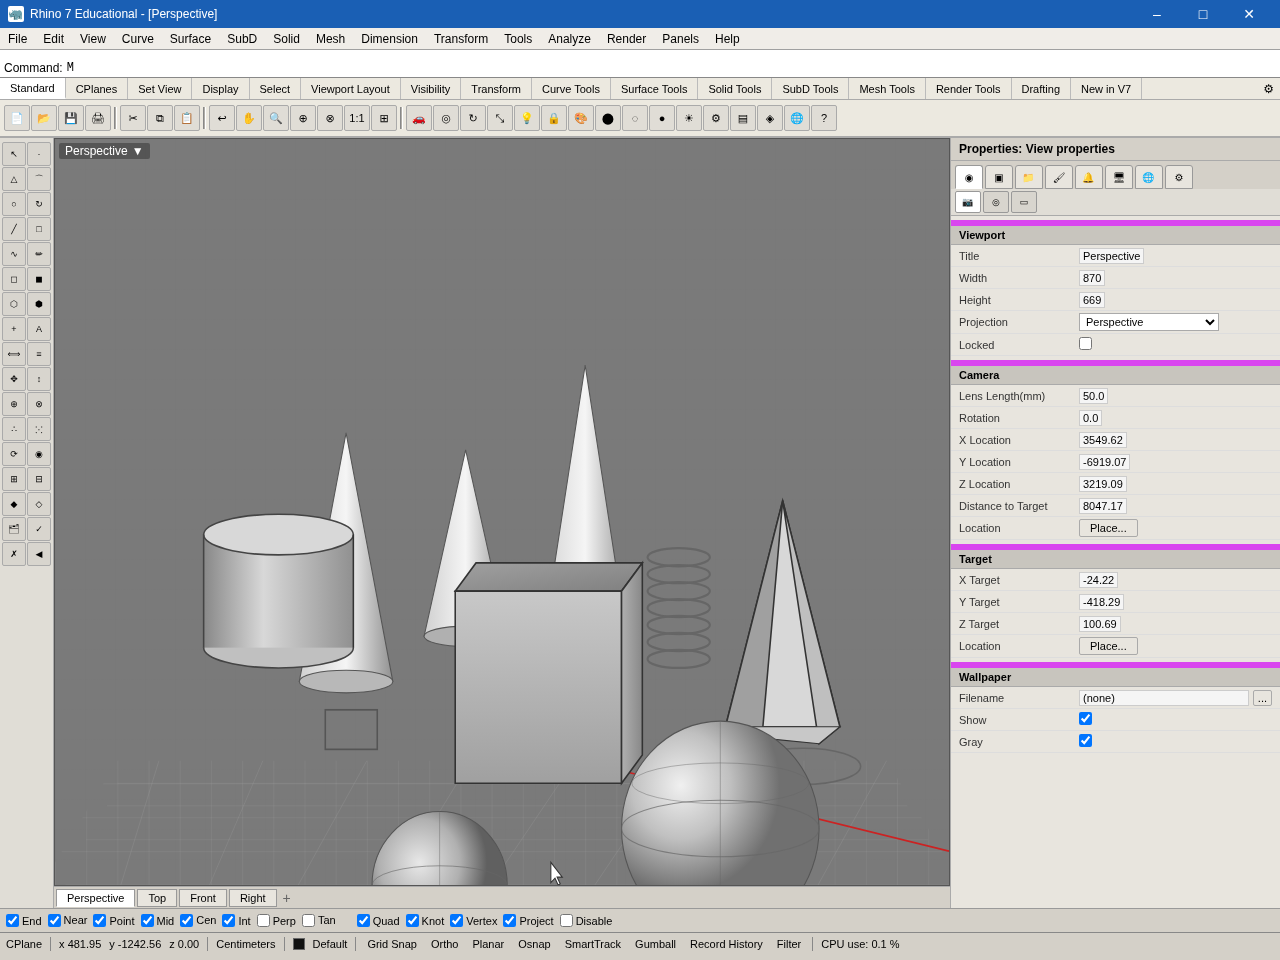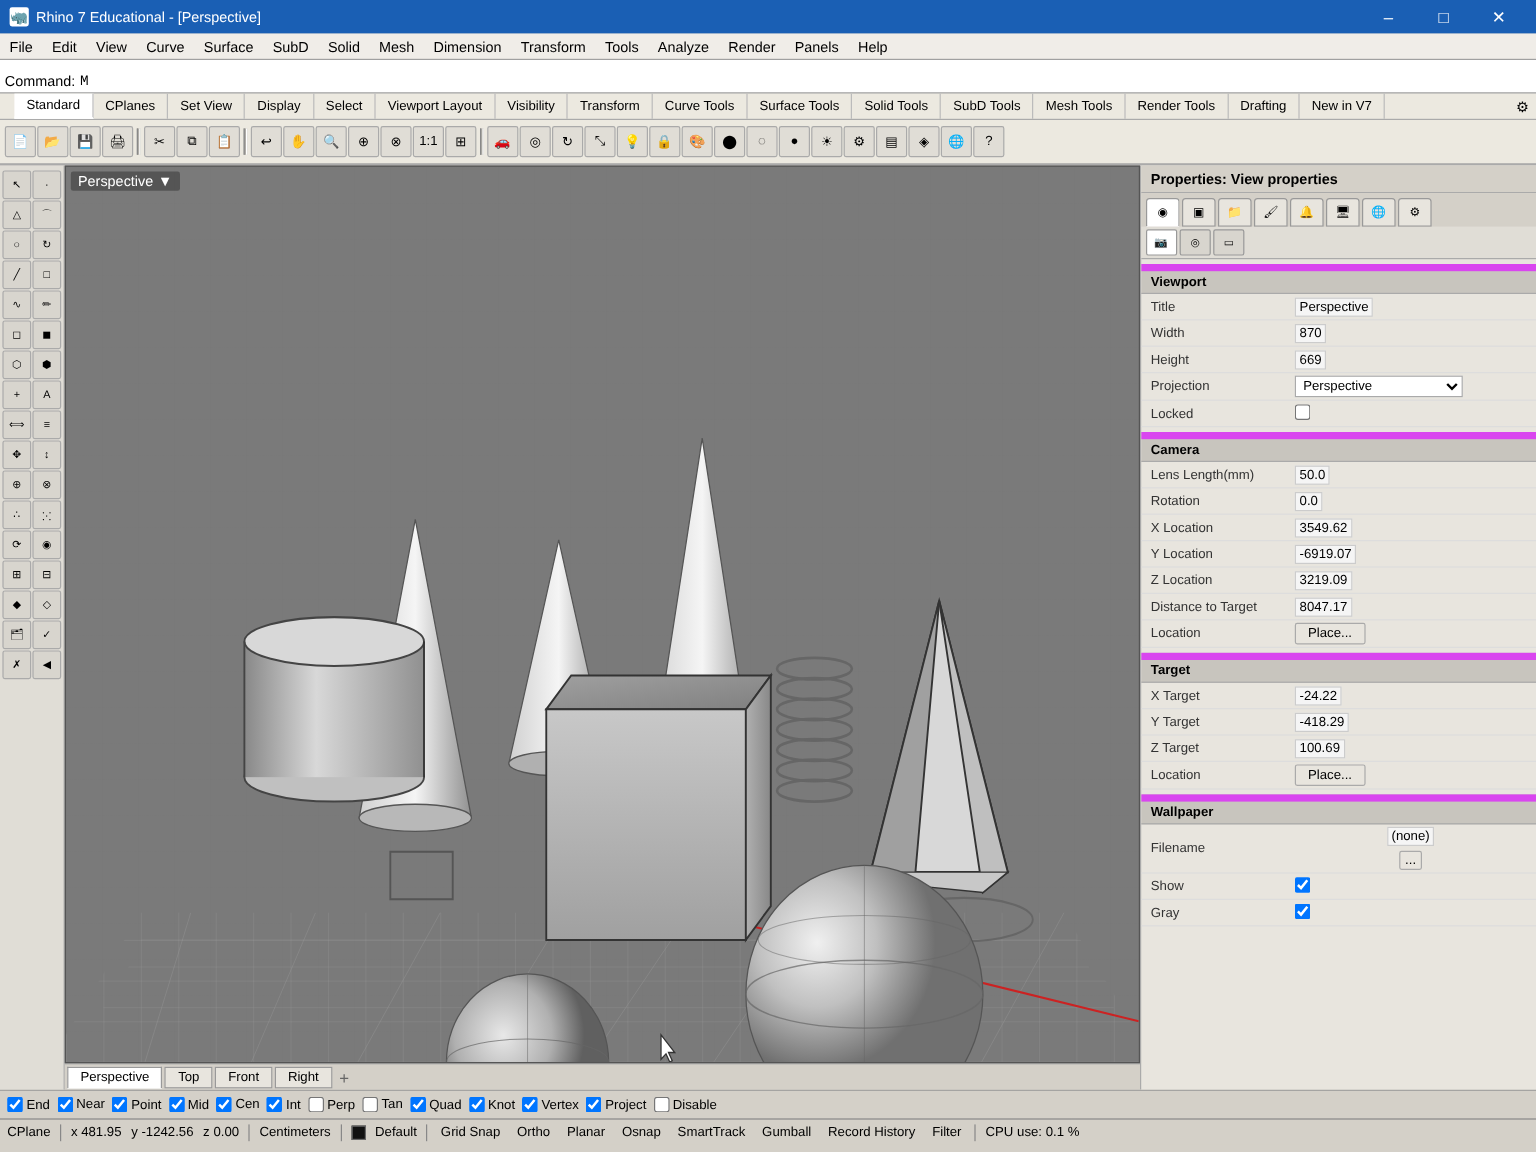--- a/index.html
+++ b/index.html
@@ -14,21 +14,21 @@
 
     
     #menu-bar { background: #f0ede8; height: 22px; display: flex; align-items: center; border-bottom: 1px solid #a0a0a0; }
     #menu-bar span { padding: 2px 8px; cursor: pointer; font-size: 12px; }
 
     
     #command-area { background: #fff; border-bottom: 1px solid #888; padding: 2px 4px; height: 28px; display: flex; align-items: flex-end; }
     #command-input { border: none; outline: none; font-size: 12px; flex: 1; font-family: 'Courier New', monospace; }
 
     
-    #toolbar-tabs { background: #ece9e0; border-bottom: 1px solid #aaa; display: flex; align-items: center; height: 22px; padding-left: 12px; }
+    #toolbar-tabs { background: #ece9e0; border-bottom: 1px solid #aaa; display: flex; align-items: center; height: 22px; }
     #toolbar-tabs .tab { padding: 2px 10px; cursor: pointer; font-size: 11px; border-right: 1px solid #bbb; height: 100%; display: flex; align-items: center; }
     #toolbar-tabs .tab.active { background: #fff; border-bottom: 2px solid #fff; }
     #toolbar-tabs .settings-icon { margin-left: auto; padding: 0 6px; cursor: pointer; }
 
     
     #toolbar-area { background: #ece9e0; border-bottom: 2px solid #aaa; padding: 2px 4px; height: 38px; display: flex; align-items: center; gap: 1px; flex-wrap: wrap; overflow: hidden; }
     .tool-btn { width: 26px; height: 26px; background: #e0ddd6; border: 1px solid #aaa; cursor: pointer; display: flex; align-items: center; justify-content: center; font-size: 11px; border-radius: 2px; }
     .tool-separator { width: 3px; height: 22px; background: #b0aea8; margin: 0 2px; border-left: 1px solid #888; border-right: 1px solid #fff; }
 
     
@@ -496,21 +496,21 @@
       <div class="prop-value"><span class="prop-value-readonly">100.69</span></div>
     </div>
     <div class="prop-row">
       <div class="prop-label">Location</div>
       <div class="prop-value"><button class="prop-btn">Place...</button></div>
     </div>
 
     <div class="section-header">Wallpaper</div>
     <div class="prop-row">
       <div class="prop-label">Filename</div>
-      <div class="prop-value" style="display:flex;align-items:center;gap:4px;flex-direction:column;">
+      <div class="prop-value" style="display:flex;align-items:center;gap:4px;">
         <span class="prop-value-readonly" style="flex:1;">(none)</span>
         <button class="prop-btn" style="padding:1px 4px;">...</button>
       </div>
     </div>
     <div class="prop-row">
       <div class="prop-label">Show</div>
       <div class="prop-value"><input type="checkbox" checked="" style=""></div>
     </div>
     <div class="prop-row">
       <div class="prop-label">Gray</div>
@@ -542,21 +542,21 @@
       <span>Cen</span>
     </label>
   <label style="display:flex;align-items:center;gap:1px;margin-right:4px;">
       <input type="checkbox" checked="" class="snap-checkbox" style="">
       <span>Int</span>
     </label>
   <label style="display:flex;align-items:center;gap:1px;margin-right:4px;">
       <input type="checkbox" class="snap-checkbox" style="">
       <span>Perp</span>
     </label>
-  <label style="display:flex;gap:1px;margin-right:4px;">
+  <label style="display:flex;gap:1px;margin-right:19px;">
       <input type="checkbox" class="snap-checkbox" style="">
       <span>Tan</span>
     </label>
   <label style="display:flex;align-items:center;gap:1px;margin-right:4px;">
       <input type="checkbox" checked="" class="snap-checkbox" style="">
       <span>Quad</span>
     </label>
   <label style="display:flex;align-items:flex-end;gap:1px;margin-right:4px;">
       <input type="checkbox" checked="" class="snap-checkbox" style="">
       <span>Knot</span>

